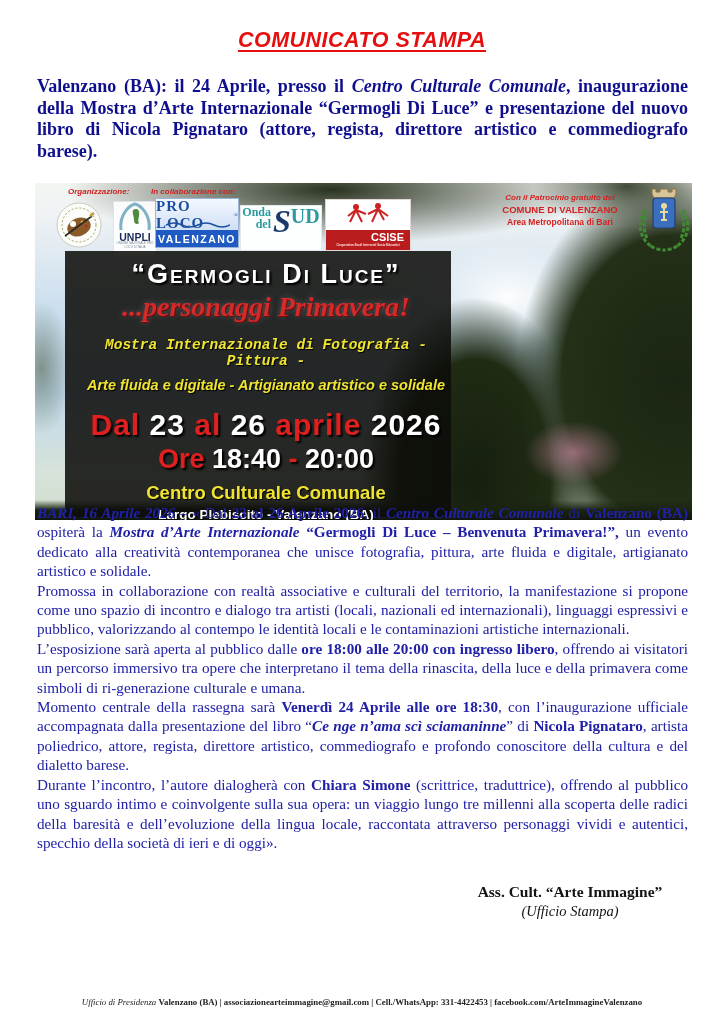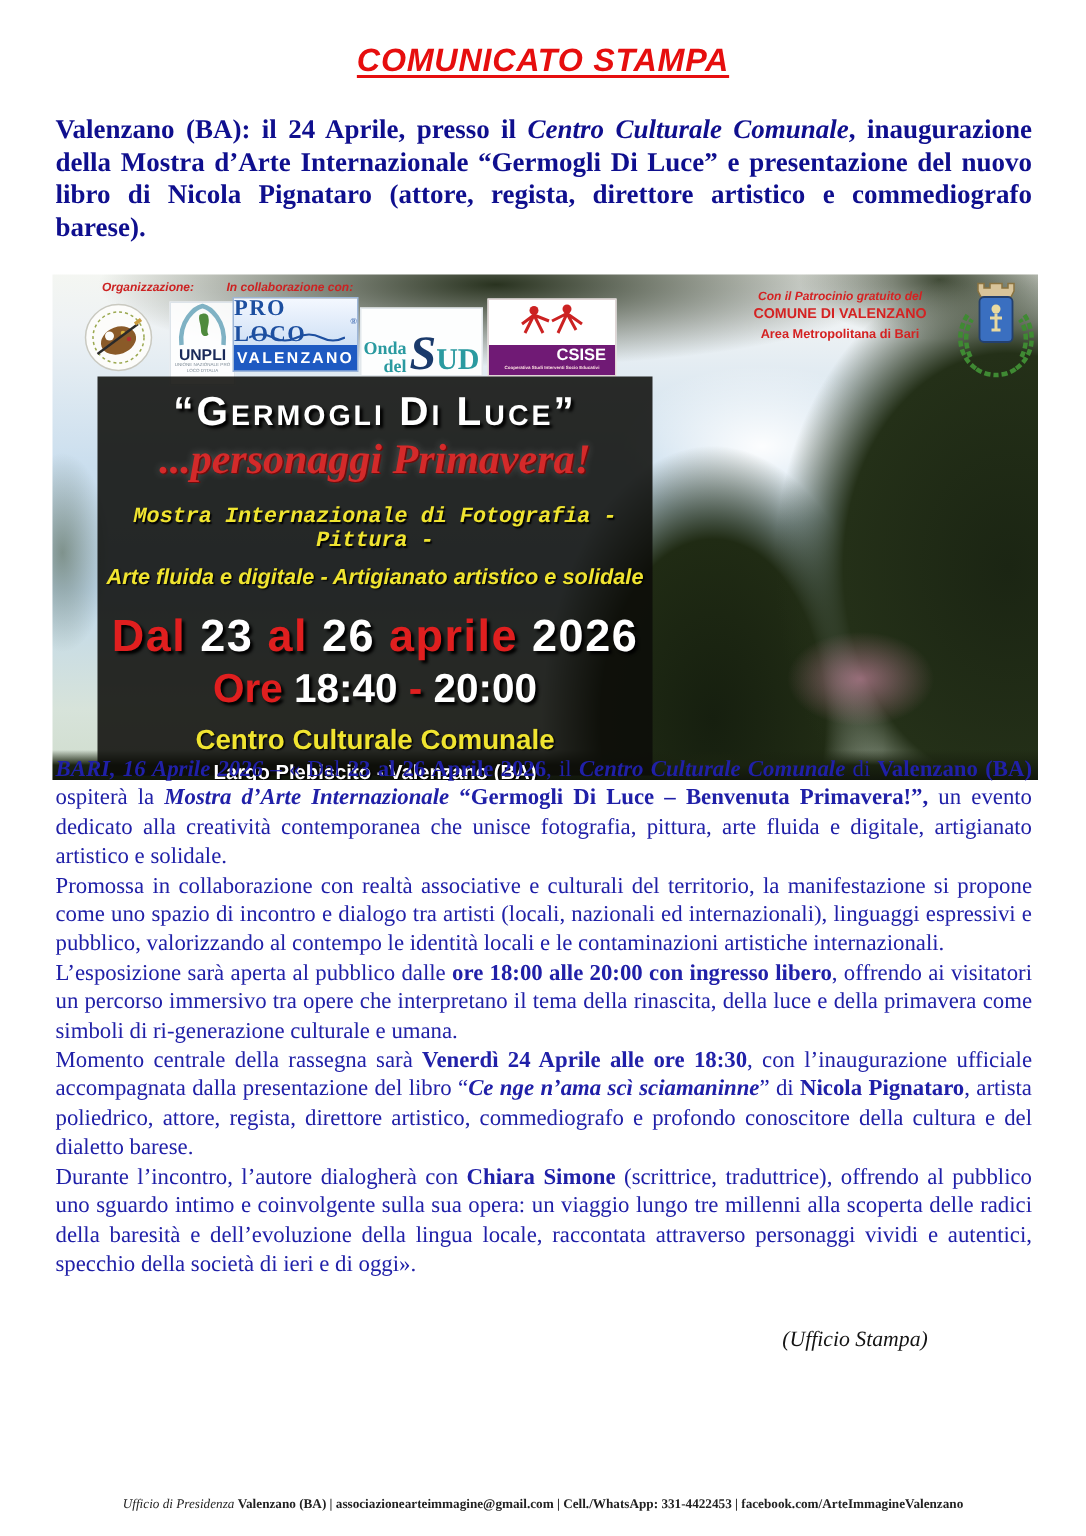--- a/index.html
+++ b/index.html
@@ -48,47 +48,47 @@
   .pl-top{height:31px;background:linear-gradient(#f4f8ff,#cfe0f5);display:flex;
       align-items:center;justify-content:center;position:relative;}
   .pl-word{font-family:"Liberation Serif",serif;font-weight:700;font-size:15px;
       letter-spacing:1px;color:#1d4fa0;}
   .pl-reg{font-size:6px;color:#1d4fa0;vertical-align:super;}
   .pl-wave{position:absolute;bottom:1px;left:10px;}
   .pl-bottom{height:17px;background:#1e5ac2;color:#fff;display:flex;align-items:center;
       justify-content:center;font-family:"Liberation Sans",sans-serif;font-weight:700;
       font-size:10.5px;letter-spacing:1.5px;}
   .logo-onda{left:205px;top:22px;width:82px;height:46px;background:#fdfefe;
-      border:1px solid #e2e8ec;display:flex;align-items:flex-end;justify-content:center;}
+      border:1px solid #e2e8ec;display:flex;align-items:flex-start;justify-content:center;}
   .onda-col{display:flex;flex-direction:column;margin-right:2px;}
   .onda-w1,.onda-w2{font-family:"Liberation Serif",serif;font-weight:700;font-size:12px;
       color:#2a9aa0;line-height:12px;}
   .onda-w2{align-self:flex-end;}
   .onda-s{font-family:"Liberation Serif",serif;font-style:italic;font-weight:700;
       font-size:32px;color:#1a3a6b;line-height:30px;}
   .onda-ud{font-family:"Liberation Serif",serif;font-weight:700;font-size:20px;
       color:#2a9aa0;line-height:20px;}
   .logo-csise{left:290px;top:16px;width:86px;height:52px;background:#ffffff;
       border:1px solid #e0d6d6;display:flex;flex-direction:column;}
   .csise-top{flex:1;display:flex;align-items:center;justify-content:center;}
-  .csise-band{height:20px;background:#701a75;color:#fff;text-align:right;
+  .csise-band{height:20px;background:#b91c1c;color:#fff;text-align:right;
       font-family:"Liberation Sans",sans-serif;font-weight:700;font-size:11px;
       padding:0 6px;line-height:14px;}
   .csise-sub{font-size:3px;color:#ffe3e3;text-align:center;line-height:3px;
       font-family:"Liberation Sans",sans-serif;}
   .patronage{position:absolute;left:440px;top:10px;width:170px;text-align:center;
       font-family:"Liberation Sans",sans-serif;color:#d42222;}
   .pat1{font-style:italic;font-weight:700;font-size:8px;}
   .pat2{font-weight:700;font-size:9.5px;margin-top:2px;}
   .pat3{font-weight:600;font-size:8.5px;margin-top:2px;}
   .crest{position:absolute;left:600px;top:3px;width:58px;height:68px;}
 
   .panel{position:absolute;left:30px;top:68px;width:370px;height:266px;
       background:rgba(13,13,9,.87);text-align:center;
-      font-family:"Liberation Sans",sans-serif;}
+      font-family:"Liberation Sans",sans-serif;padding-left:16px;}
   .p-title{margin-top:8px;font-weight:700;font-size:27px;letter-spacing:2px;
       font-variant:small-caps;color:#ffffff;text-shadow:2px 2px 2px #000;}
   .p-sub{margin-top:1px;font-family:"Liberation Serif",serif;font-style:italic;
       font-weight:700;font-size:28px;color:#d42a2a;
       text-shadow:1px 1px 0 #6e0c0c,0 0 6px rgba(255,255,255,.25);}
   .p-desc1{margin-top:14px;font-family:Liberation Mono, monospace;}
   .p-desc2{margin-top:8px;}
   .p-desc1,.p-desc2{font-style:italic;font-weight:700;font-size:14.5px;color:#f0e430;
       text-shadow:1px 1px 1px #000;}
   .p-date{margin-top:15px;font-weight:700;font-size:30px;letter-spacing:1px;
@@ -224,18 +224,19 @@
 
   <div class="body-text">
     <p><span class="rn-bi">BARI, 16 Aprile 2026</span><span class="rn-r"> – « Dal </span><span class="rn-b">23 al 26 Aprile 2026</span><span class="rn-r">, il </span><span class="rn-bi">Centro Culturale Comunale</span><span class="rn-r"> di </span><span class="rn-b">Valenzano (BA)</span><span class="rn-r"> ospiterà la </span><span class="rn-bi">Mostra d’Arte Internazionale</span><span class="rn-r"> </span><span class="rn-b">“Germogli Di Luce – Benvenuta Primavera!”,</span><span class="rn-r"> un evento dedicato alla creatività contemporanea che unisce fotografia, pittura, arte fluida e digitale, artigianato artistico e solidale.</span></p>
     <p><span class="rn-r">Promossa in collaborazione con realtà associative e culturali del territorio, la manifestazione si propone come uno spazio di incontro e dialogo tra artisti (locali, nazionali ed internazionali), linguaggi espressivi e pubblico, valorizzando al contempo le identità locali e le contaminazioni artistiche internazionali.</span></p>
     <p><span class="rn-r">L’esposizione sarà aperta al pubblico dalle </span><span class="rn-b">ore 18:00 alle 20:00 con ingresso libero</span><span class="rn-r">, offrendo ai visitatori un percorso immersivo tra opere che interpretano il tema della rinascita, della luce e della primavera come simboli di ri-generazione culturale e umana.</span></p>
     <p><span class="rn-r">Momento centrale della rassegna sarà </span><span class="rn-b">Venerdì 24 Aprile alle ore 18:30</span><span class="rn-r">, con l’inaugurazione ufficiale accompagnata dalla presentazione del libro “</span><span class="rn-bi">Ce nge n’ama scì sciamaninne</span><span class="rn-r">” di </span><span class="rn-b">Nicola Pignataro</span><span class="rn-r">, artista poliedrico, attore, regista, direttore artistico, commediografo e profondo conoscitore della cultura e del dialetto barese.</span></p>
     <p><span class="rn-r">Durante l’incontro, l’autore dialogherà con </span><span class="rn-b">Chiara Simone</span><span class="rn-r"> (scrittrice, traduttrice), offrendo al pubblico uno sguardo intimo e coinvolgente sulla sua opera: un viaggio lungo tre millenni alla scoperta delle radici della baresità e dell’evoluzione della lingua locale, raccontata attraverso personaggi vividi e autentici, specchio della società di ieri e di oggi».</span></p>
   </div>
 
   <div class="signature">
+    <div class="sig1">Ass.  Cult. “Arte Immagine”</div>
     <div class="sig2">(Ufficio Stampa)</div>
   </div>
 
   <div class="footer"><span class="rn-i">Ufficio di Presidenza </span><span class="rn-b">Valenzano (BA) | associazionearteimmagine@gmail.com | Cell./WhatsApp: 331-4422453 | facebook.com/ArteImmagineValenzano</span></div>
 
 </div>
 
 </body></html>

